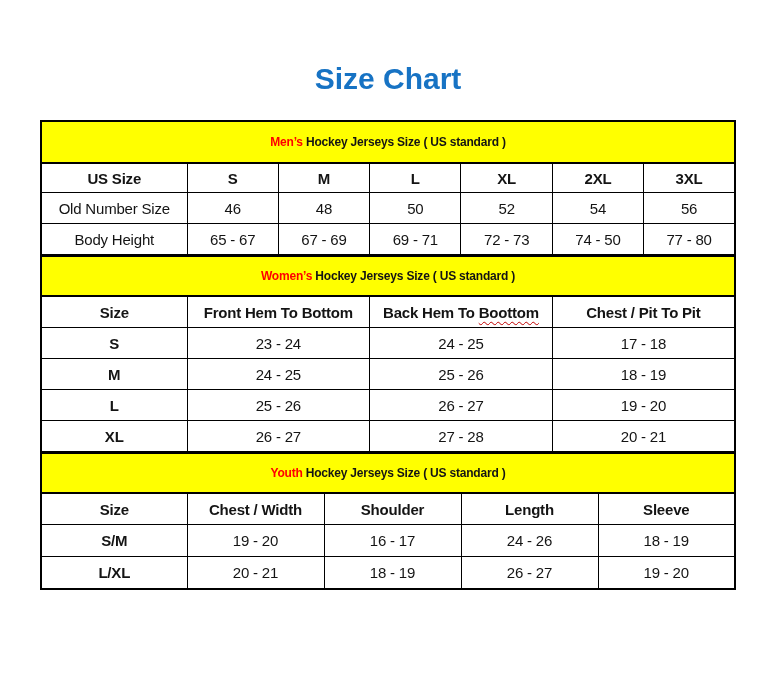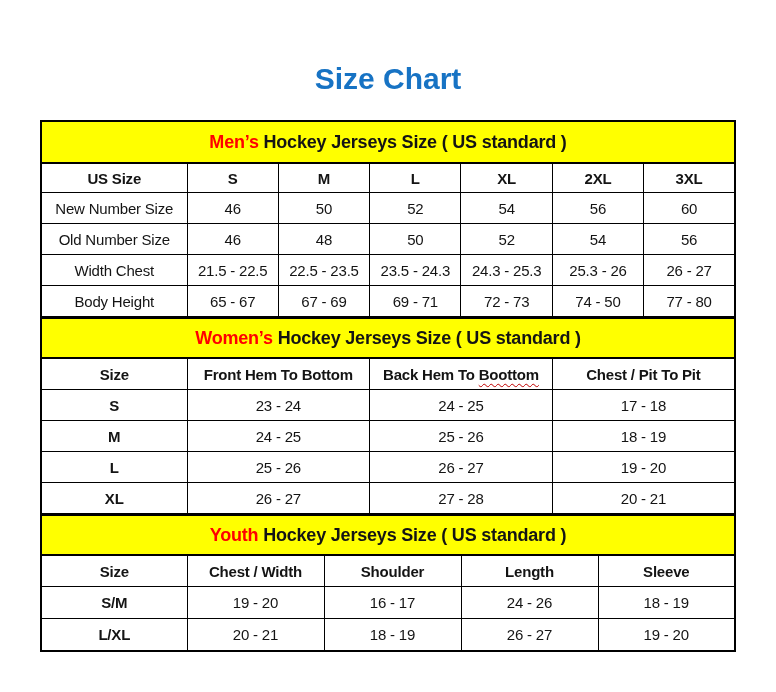--- a/index.html
+++ b/index.html
@@ -37,21 +37,21 @@
     letter-spacing:-0.2px;
     padding:2px 3px;
     overflow:hidden;
     white-space:nowrap;
   }
   tr.band-row td{
     background:#ffff00;
     border-top:2px solid #000;
     border-bottom:2px solid #000;
     font-weight:bold;
-    font-size:18px;
+    font-size:12px;
     height:34px;
   }
   .t0 tr.band-row td{height:36px;}
   .accent{color:#ff0000;}
   tr.cols th{font-weight:bold;height:24px;}
   .t1 tr.cols th,.t2 tr.cols th{height:26px;}
   tbody th,tbody td{height:26px;font-weight:normal;}
   .t1 tbody th,.t2 tbody th{font-weight:bold;}
   .t2 tbody th,.t2 tbody td{height:27px;margin-left:16px;}
   .squiggle{
@@ -91,45 +91,27 @@
             <th>S</th>
             <th>M</th>
             <th>L</th>
             <th>XL</th>
             <th>2XL</th>
             <th>3XL</th>
           </tr>
       </thead>
       <tbody>
           <tr>
-            <th>New Number Size</th>
-            <td>46</td>
-            <td>50</td>
-            <td>52</td>
-            <td>54</td>
-            <td>56</td>
-            <td>60</td>
-          </tr>
-          <tr>
             <th>Old Number Size</th>
             <td>46</td>
             <td>48</td>
             <td>50</td>
             <td>52</td>
             <td>54</td>
             <td>56</td>
-          </tr>
-          <tr>
-            <th>Width Chest</th>
-            <td>21.5 - 22.5</td>
-            <td>22.5 - 23.5</td>
-            <td>23.5 - 24.3</td>
-            <td>24.3 - 25.3</td>
-            <td>25.3 - 26</td>
-            <td>26 - 27</td>
           </tr>
           <tr>
             <th>Body Height</th>
             <td>65 - 67</td>
             <td>67 - 69</td>
             <td>69 - 71</td>
             <td>72 - 73</td>
             <td>74 - 50</td>
             <td>77 - 80</td>
           </tr>

